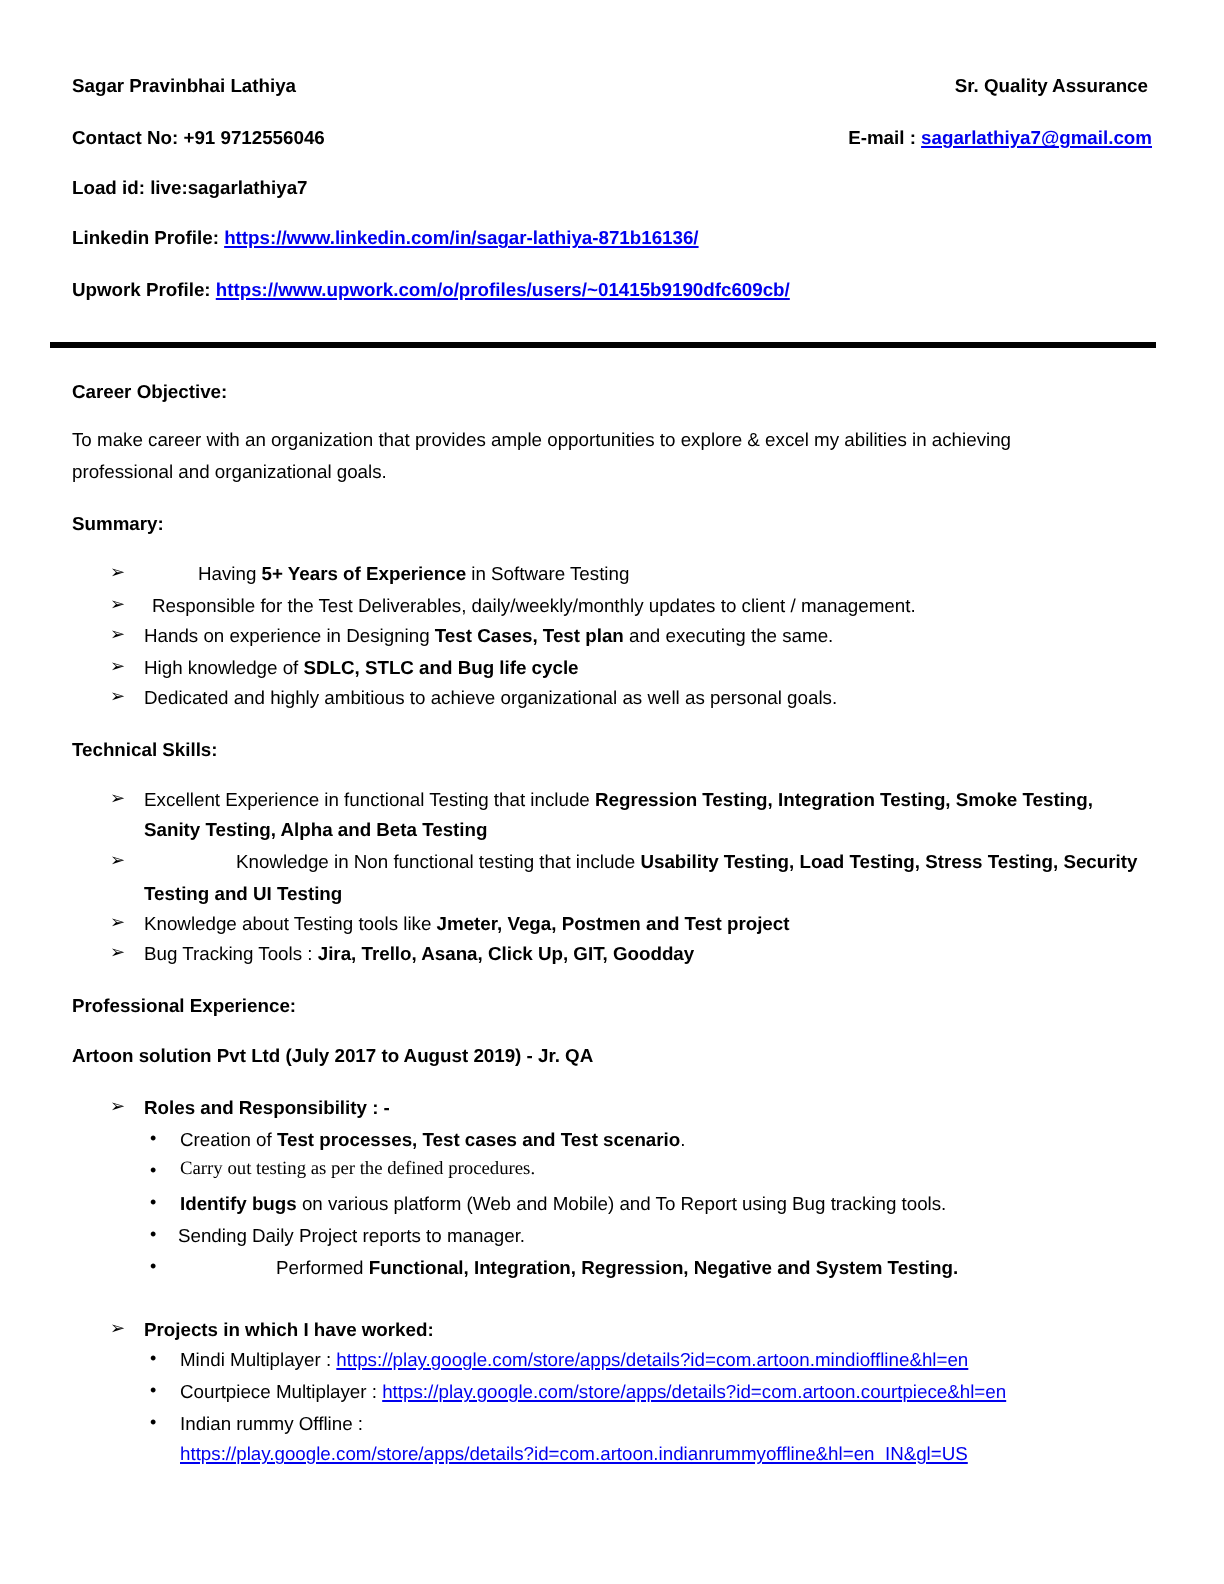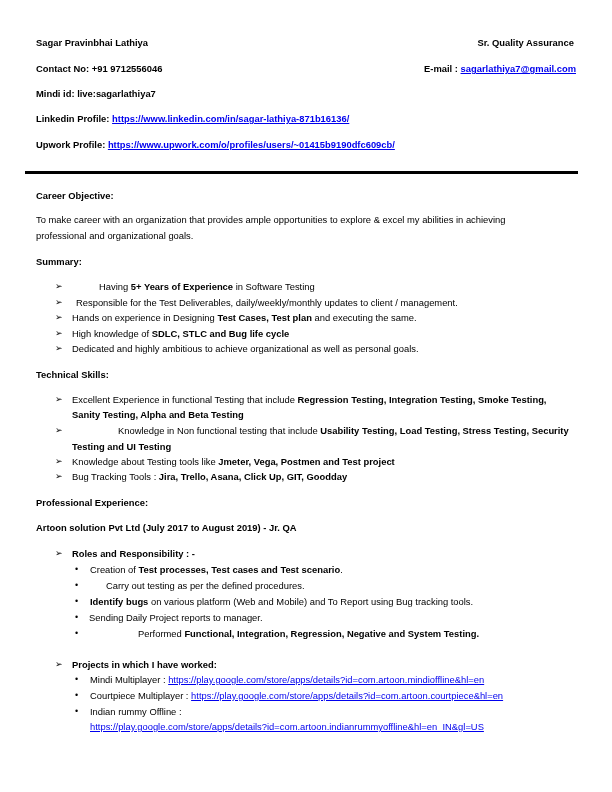--- a/index.html
+++ b/index.html
@@ -24,21 +24,21 @@
 <div class="abs hdr" style="right:38px;top:37px;">Sr. Quality Assurance</div>
 
 <div class="abs hdr" style="left:36px;top:63px;">
   <span>Contact No: </span><span>+91 9712556046</span>
 </div>
 <div class="abs hdr" style="right:36px;top:63px;">
   <span>E-mail : </span><a class="link" href="#">sagarlathiya7@gmail.com</a>
 </div>
 
 <div class="abs hdr" style="left:36px;top:88px;">
-  <span>Mindi id: </span><span>live:sagarlathiya7</span>
+  <span>Load id: </span><span>live:sagarlathiya7</span>
 </div>
 
 <div class="abs hdr" style="left:36px;top:113px;">
   <span>Linkedin Profile: </span><a class="link" href="#">https://www.linkedin.com/in/sagar-lathiya-871b16136/</a>
 </div>
 
 <div class="abs hdr" style="left:36px;top:139px;">
   <span>Upwork Profile: </span><a class="link" href="#">https://www.upwork.com/o/profiles/users/~01415b9190dfc609cb/</a>
 </div>
 
@@ -89,21 +89,21 @@
 <div class="abs hdr" style="left:36px;top:522px;">Artoon solution Pvt Ltd (July 2017 to August 2019) - Jr. QA</div>
 
 <span class="arrow" style="left:55px;top:548px;">➢</span>
 <div class="item b" style="left:72px;top:548px;">Roles and Responsibility : -</div>
 
 <div>
   <span class="dot" style="left:75px;top:564px;">•</span>
   <div class="item" style="left:90px;top:564px;"><span>Creation of </span><b>Test processes, Test cases and Test scenario</b><span>.</span></div>
 
   <span class="dot" style="left:75px;top:580px;">•</span>
-  <div class="item" style="left:106px;top:580px;"><span>Carry out testing as per the defined procedures.</span></div>
+  <div class="item" style="left:90px;top:580px;font-family:Liberation Serif, serif;"><span>Carry out testing as per the defined procedures.</span></div>
 
   <span class="dot" style="left:75px;top:596px;">•</span>
   <div class="item" style="left:90px;top:596px;"><b>Identify bugs</b><span> on various platform (Web and Mobile) and To Report using Bug tracking tools.</span></div>
 
   <span class="dot" style="left:75px;top:612px;">•</span>
   <div class="item" style="left:89px;top:612px;"><span>Sending Daily Project reports to manager.</span></div>
 
   <span class="dot" style="left:75px;top:628px;">•</span>
   <div class="item" style="left:90px;top:628px;padding-left:48px;"><span>Performed </span><b>Functional, Integration, Regression, Negative and System Testing.</b></div>
 </div>

